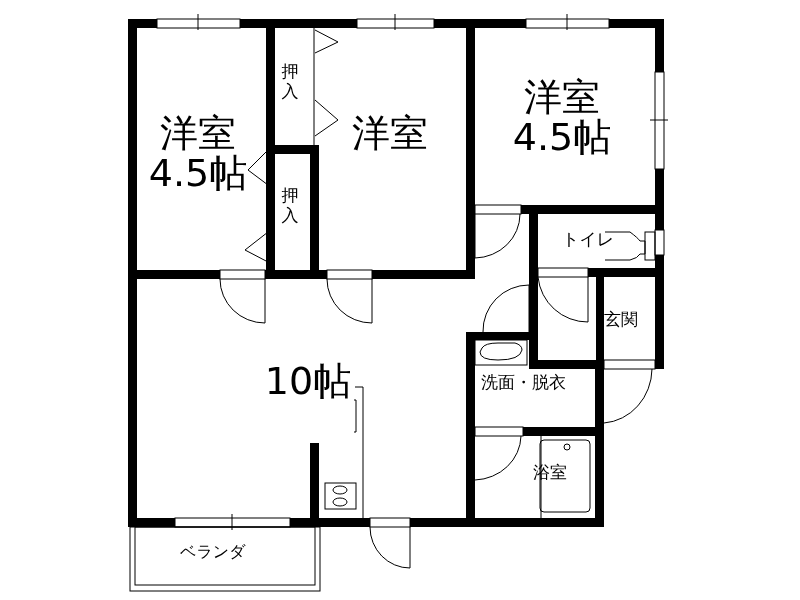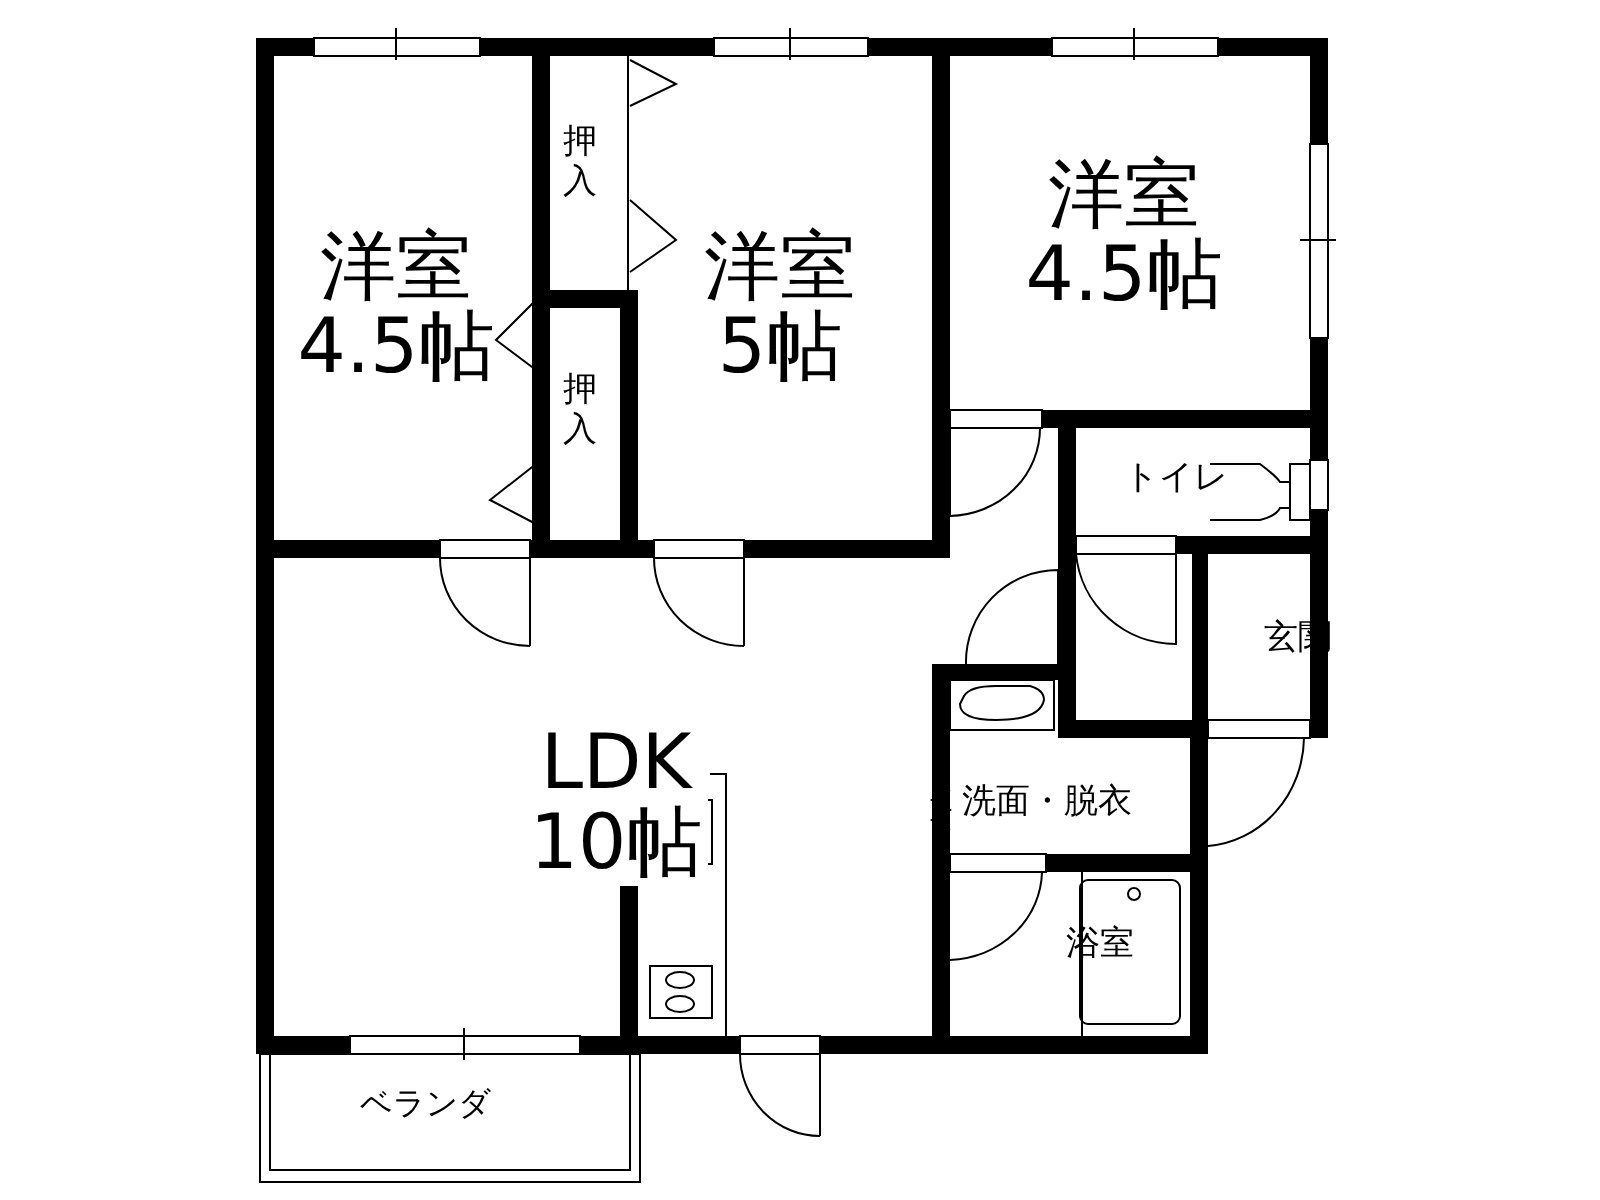--- a/index.html
+++ b/index.html
@@ -121,37 +121,35 @@
     <line x1="472" y1="340" x2="472" y2="427"></line>
   </g>
 </svg>
 
 <div class="lbl big" style="left:148px; top:114px; width:100px;">
   <div>洋室</div>
   <div>4.5帖</div>
 </div>
 <div class="lbl big" style="left:340px; top:114px; width:100px;">
   <div>洋室</div>
-  <div>5帖</div>
 </div>
 <div class="lbl big" style="left:512px; top:78px; width:100px;">
   <div>洋室</div>
   <div>4.5帖</div>
 </div>
 <div class="lbl big" style="left:258px; top:362px; width:100px;">
-  <div>LDK</div>
   <div>10帖</div>
 </div>
 <div class="lbl mid" style="left:562px; top:231px;">
   <span>トイレ</span>
 </div>
-<div class="lbl mid" style="left:632px; top:311px;">
+<div class="lbl mid" style="left:604px; top:311px;">
   <span>玄関</span>
 </div>
-<div class="lbl mid" style="left:481px; top:393px;">
+<div class="lbl mid" style="left:481px; top:374px;">
   <span>洗面・脱衣</span>
 </div>
 <div class="lbl mid" style="left:533px; top:464px;">
   <span>浴室</span>
 </div>
 <div class="lbl small" style="left:180px; top:544px;">
   <span>ベランダ</span>
 </div>
 <div class="lbl vert" style="left:280px; top:62px;">
   <div>押</div>

